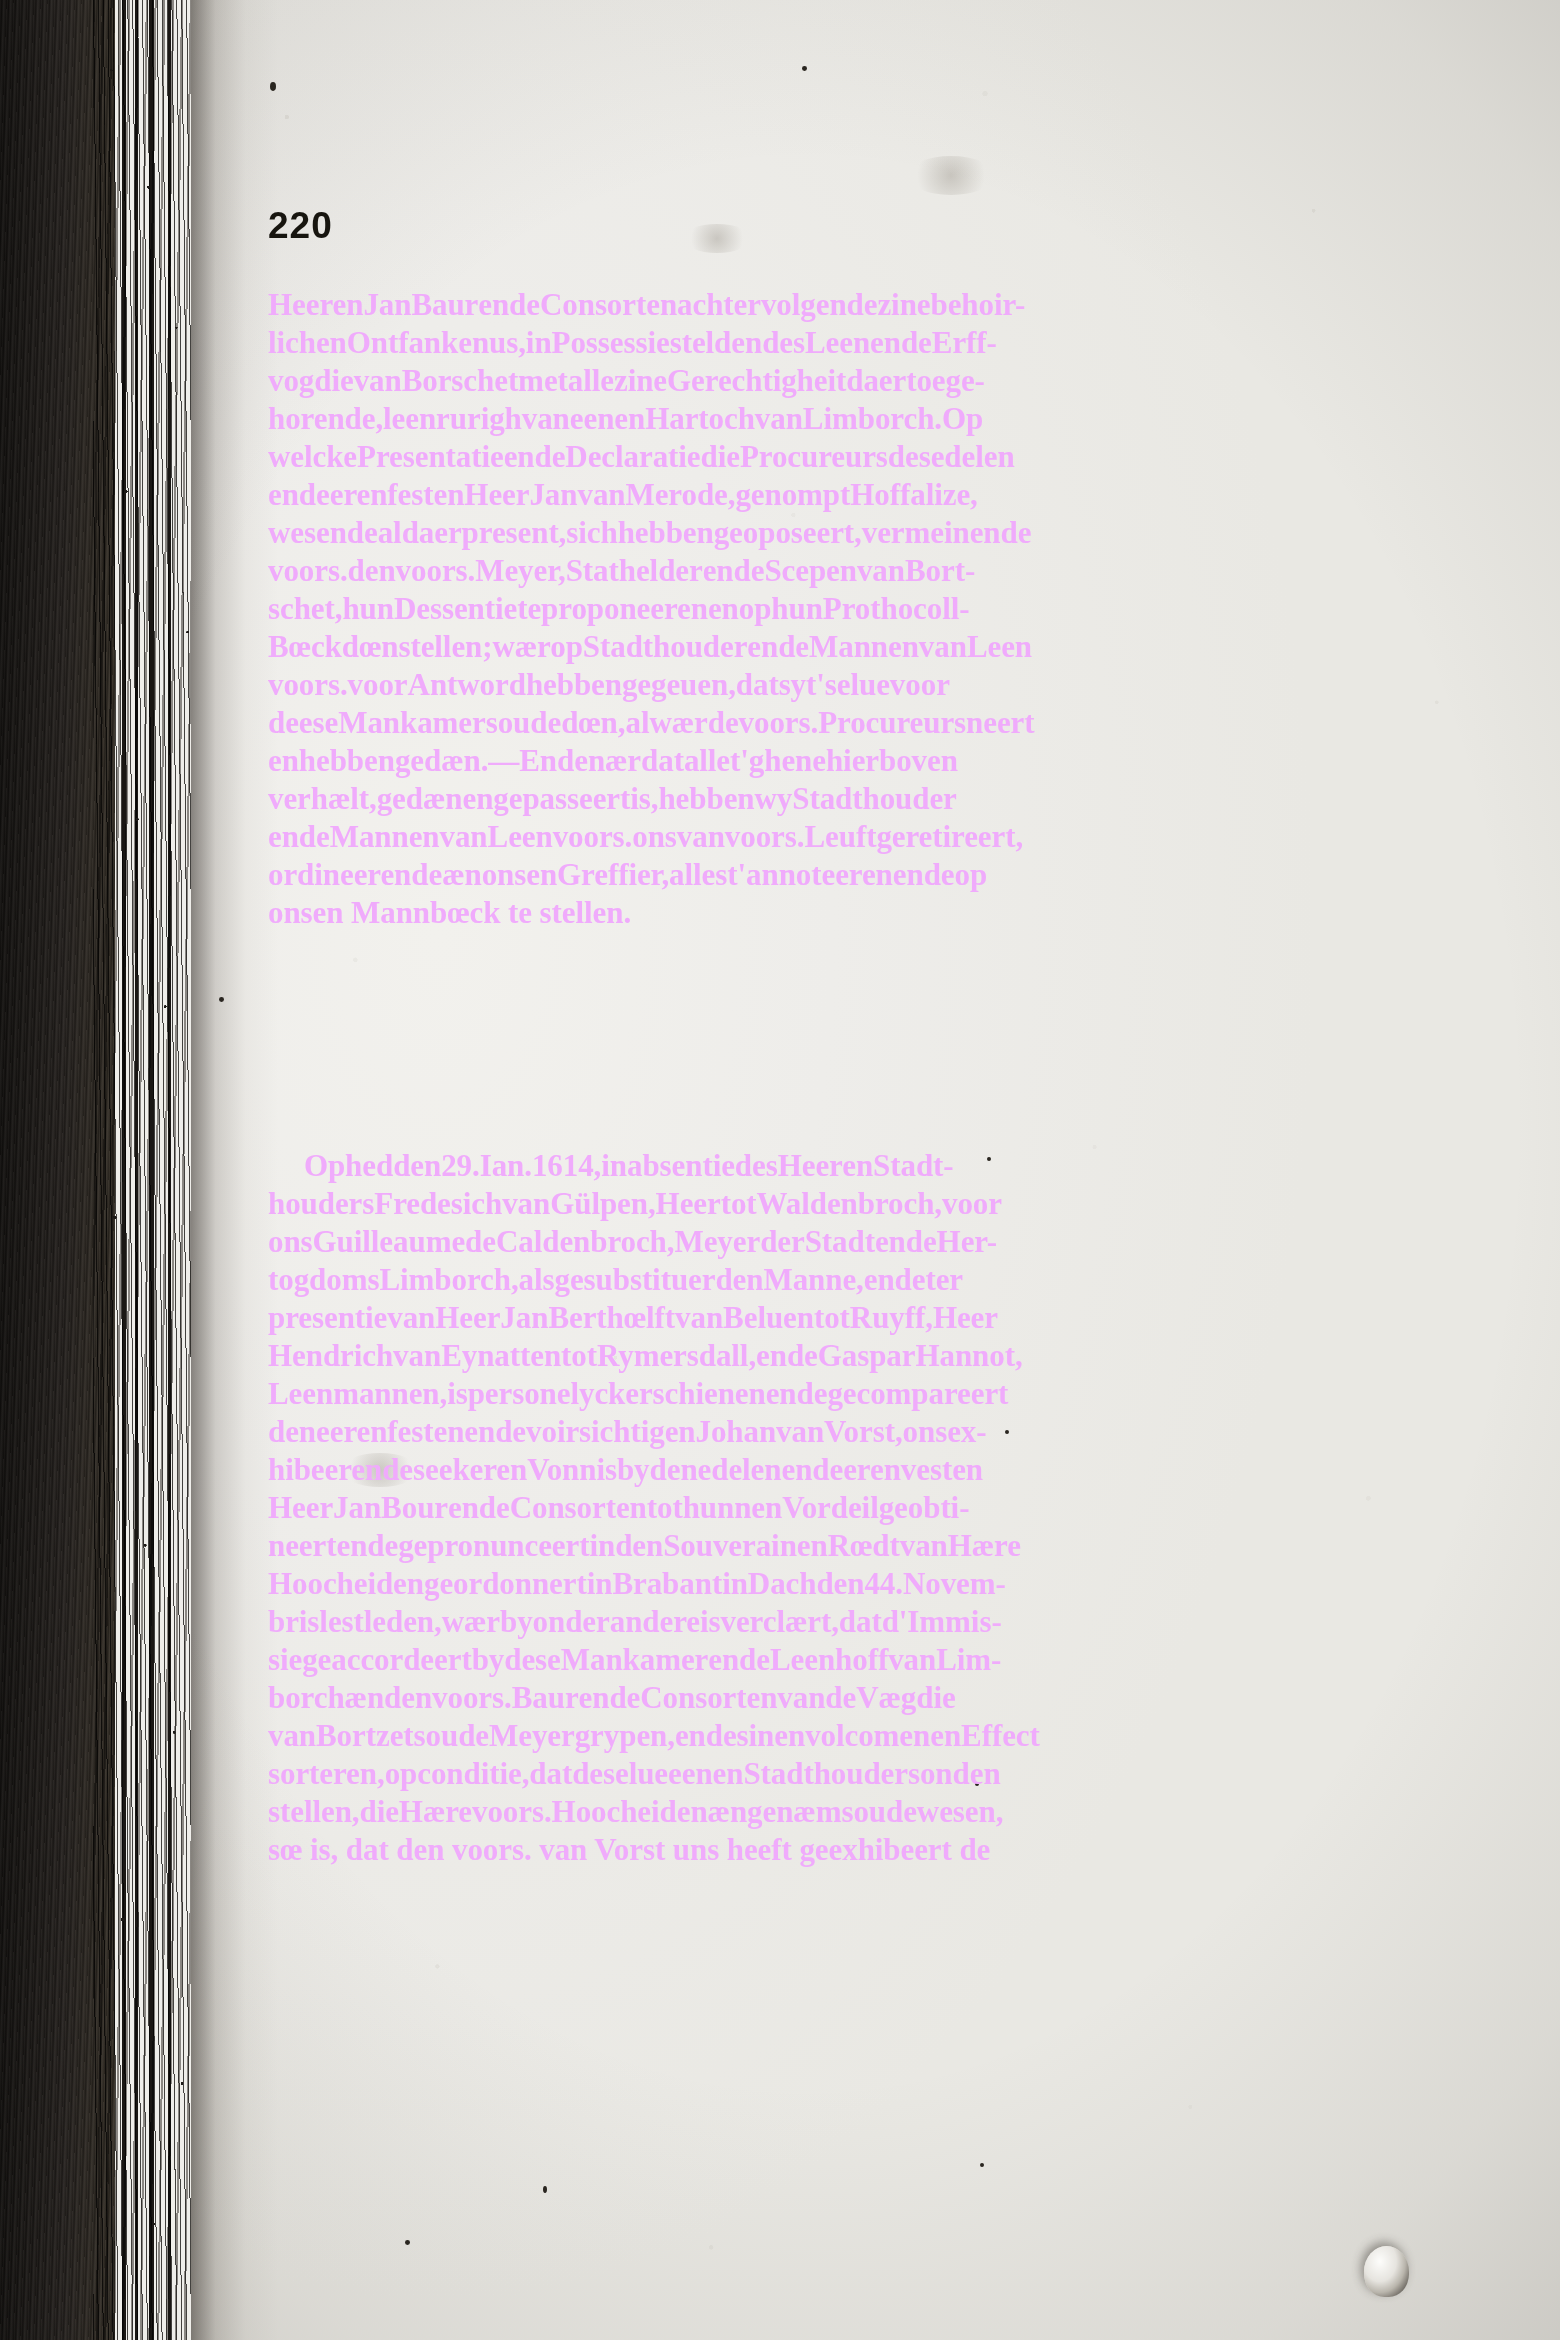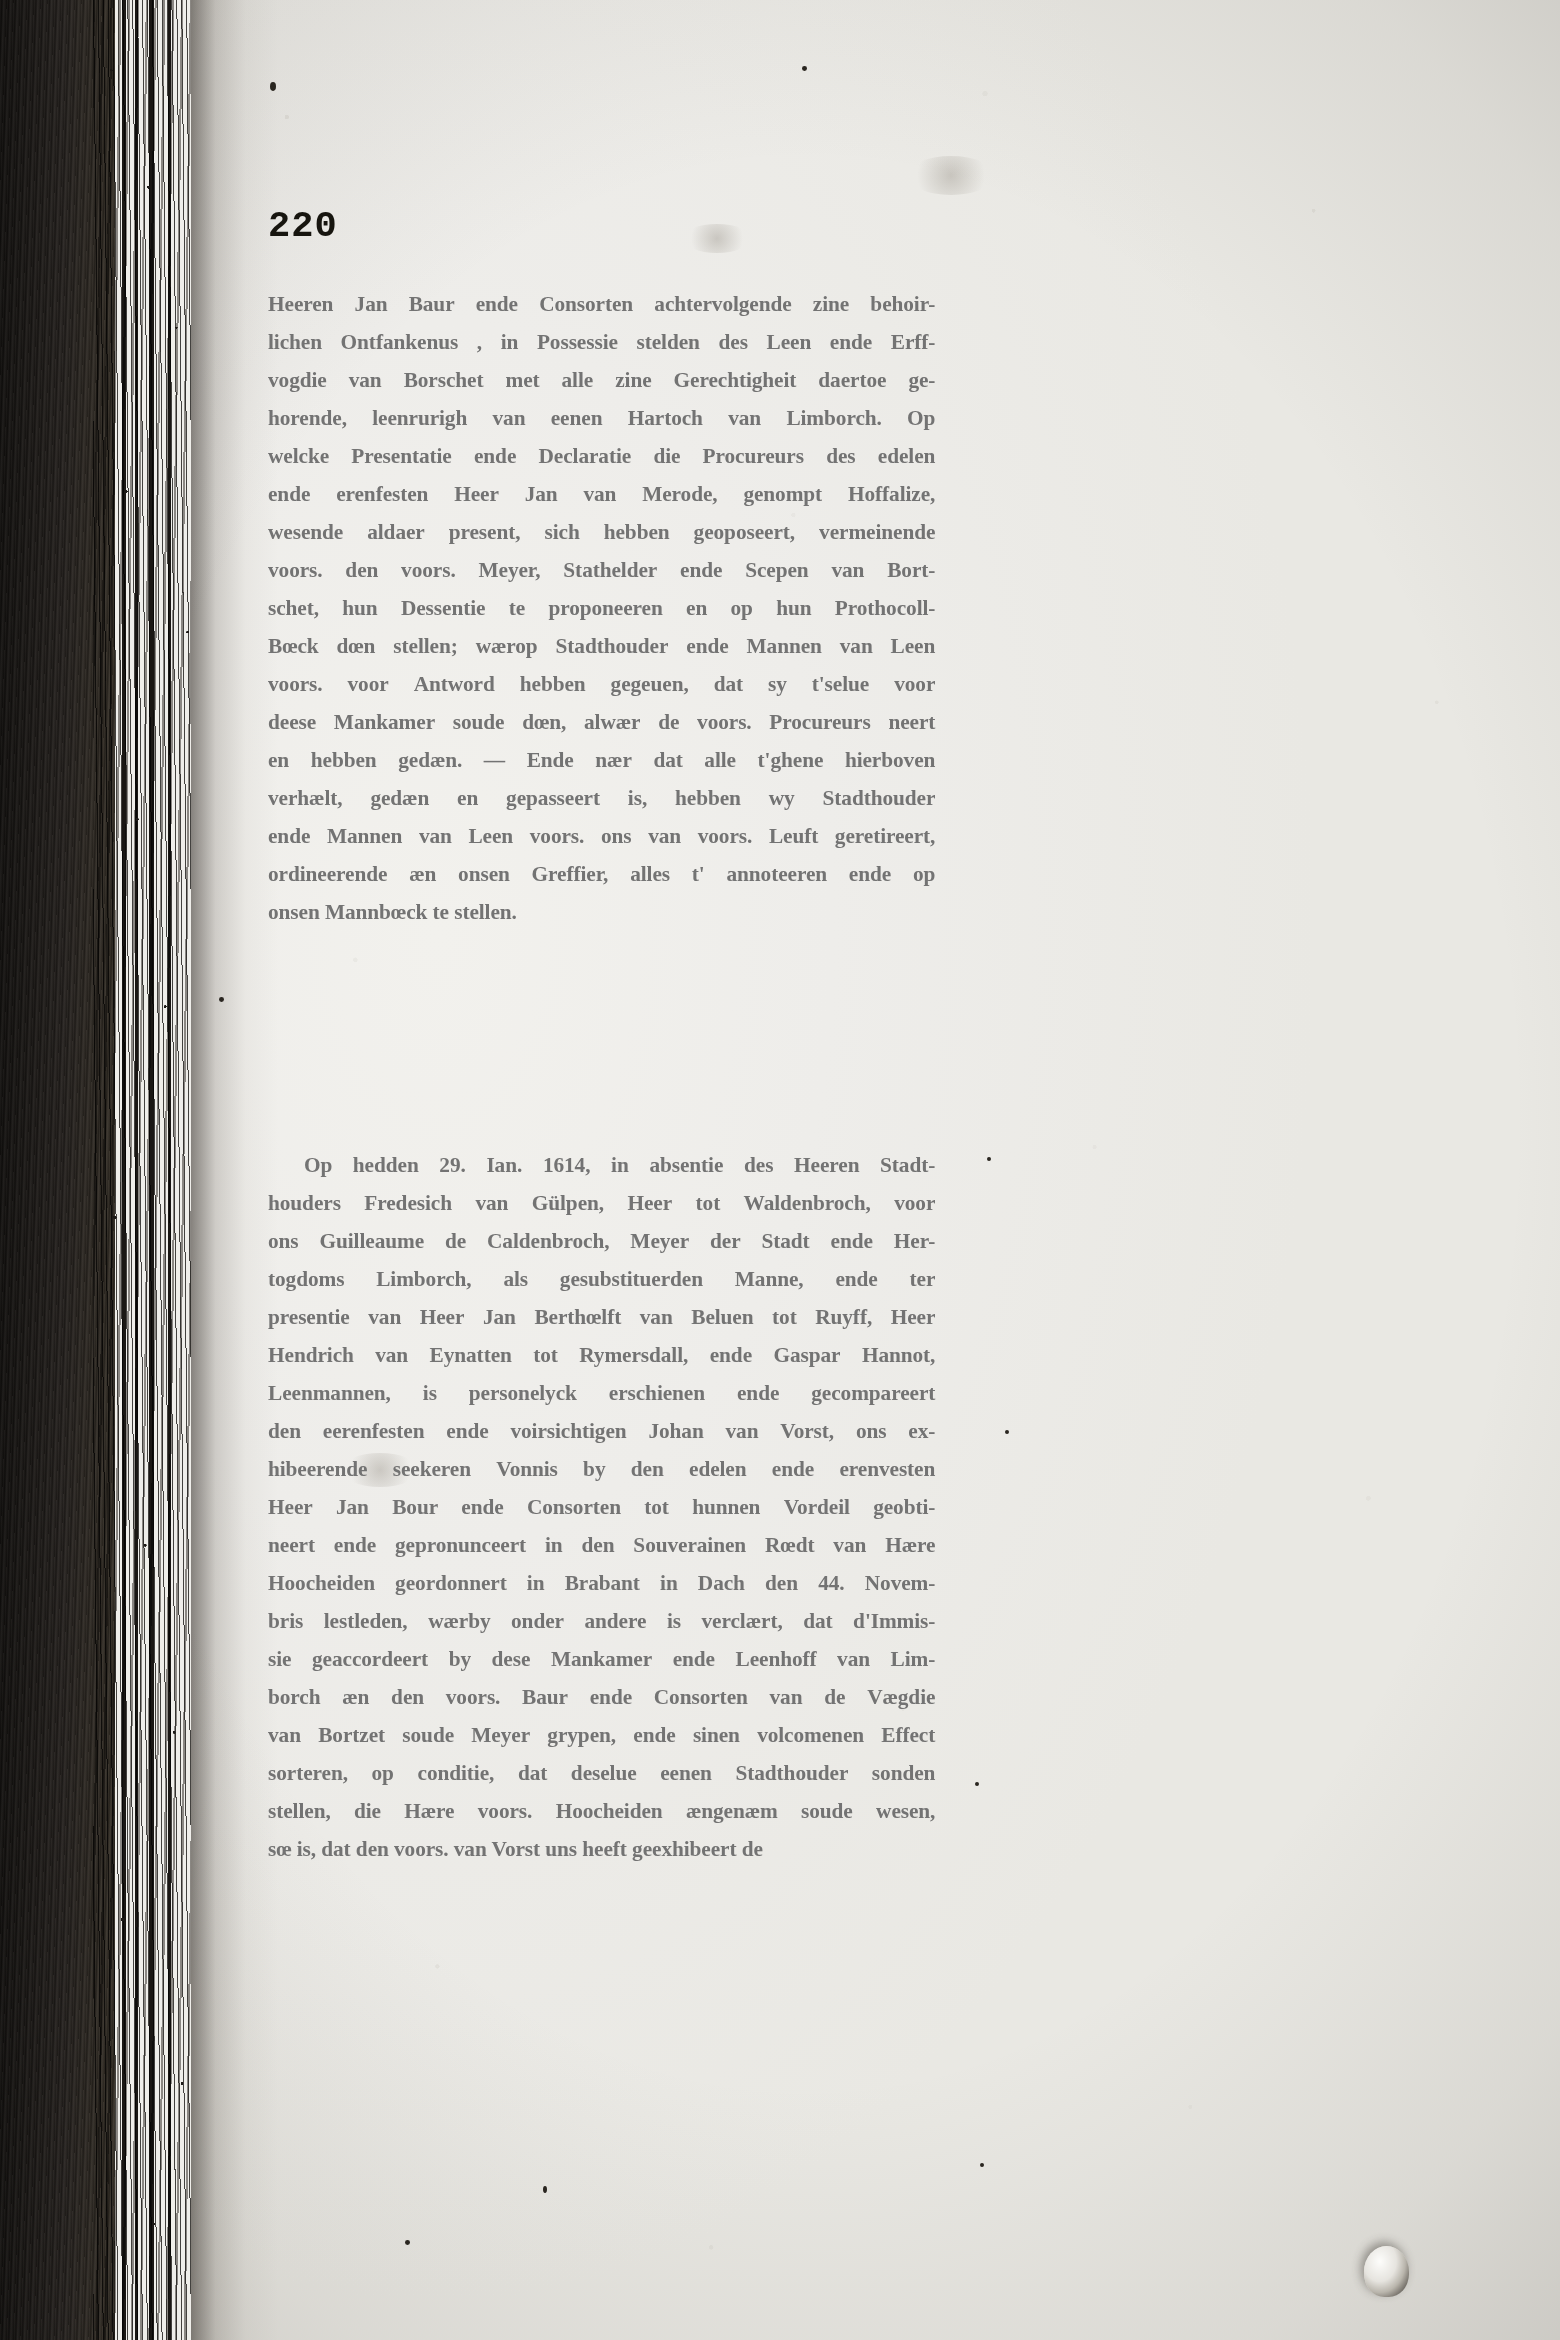--- a/index.html
+++ b/index.html
@@ -156,29 +156,29 @@
   }
 
   .page-number {
     position: absolute;
     left: 268px;
     top: 205px;
     font-size: 37px;
     font-weight: 700;
     letter-spacing: 1px;
     color: #17150f;
-    font-family: Liberation Mono, monospace;
+    font-family: Liberation Sans, sans-serif;
   }
 
   .paragraph {
     position: absolute;
     left: 268px;
     width: 688px;
-    color: #737373;
-    font-size: 22px;
+    color: #f0abfc;
+    font-size: 32px;
     font-weight: 700;
     letter-spacing: -0.1px;
   }
   #para-1 { top: 285px; }
   #para-2 { top: 1146px; }
 
   .line {
     display: flex;
     white-space: pre;
     height: 38px;

